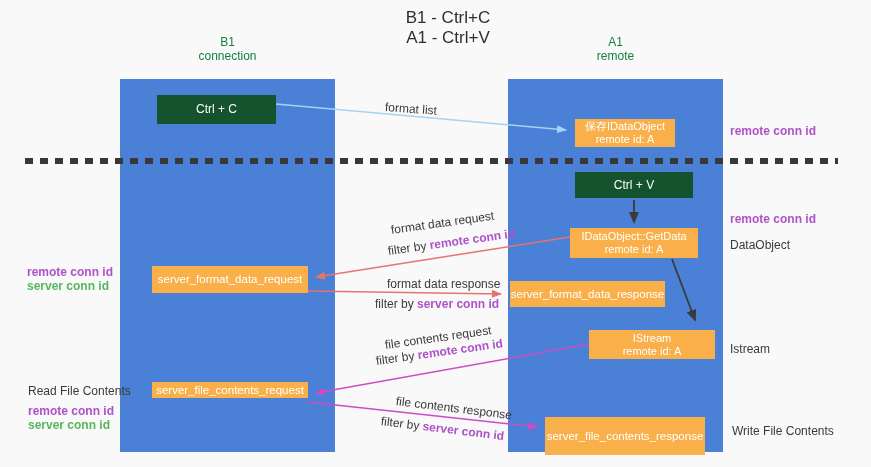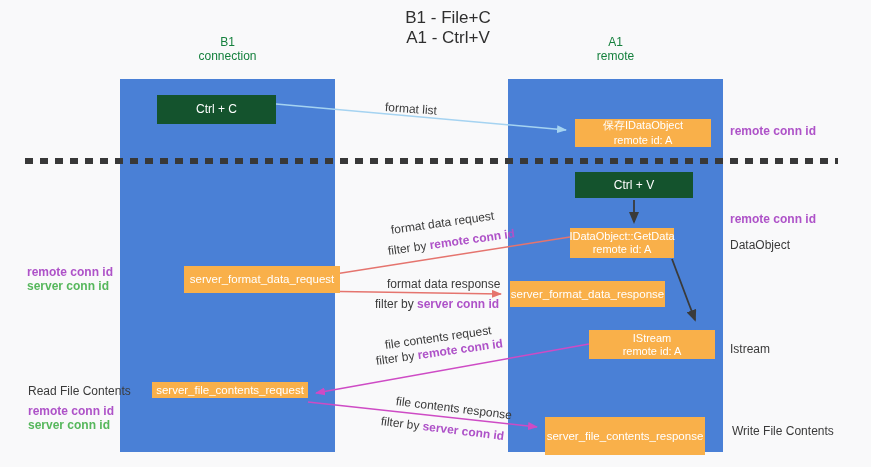--- a/index.html
+++ b/index.html
@@ -20,21 +20,21 @@
   .bold-green{color:#56b75c;font-weight:bold;}
   .sidelabel{font-size:12px;white-space:nowrap;line-height:14px;}
   svg.overlay{position:absolute;left:0;top:0;pointer-events:none;}
 </style>
 </head>
 <body>
 
 <div class="canvas">
 
   <div class="abs title">
-    <div>B1 - File+C</div>
+    <div>B1 - Ctrl+C</div>
     <div>A1 - Ctrl+V</div>
   </div>
 
   <div class="abs colhead" style="left:120px;">
     <div>B1</div>
     <div>connection</div>
   </div>
   <div class="abs colhead" style="left:508px;">
     <div>A1</div>
     <div>remote</div>
@@ -66,35 +66,35 @@
     <path d="M308,291 L501,294" fill="none" stroke-width="1.5" marker-end="url(#mSalmon)" stroke="#e5746e"></path>
     <path d="M672,259 L695,320" fill="none" stroke-width="1.8" marker-end="url(#mBlack)" stroke="#3a3a3a"></path>
     <path d="M589,344 L316,393" fill="none" stroke-width="1.5" marker-end="url(#mMagenta)" stroke="#ce4bc5"></path>
     <path d="M308,402 L537,427" fill="none" stroke-width="1.5" marker-end="url(#mMagenta)" stroke="#ce4bc5"></path>
   </svg>
 
   <div class="abs box green" style="left:157px;top:95px;width:119px;height:29px;font-size:12px;">
     <div>Ctrl + C</div>
   </div>
 
-  <div class="abs box orange" style="left:575px;top:119px;width:136px;height:28px;font-size:11px;justify-content:space-between;">
+  <div class="abs box orange" style="left:575px;top:119px;width:100px;height:28px;font-size:11px;">
     <div>保存IDataObject</div>
     <div>remote id: A</div>
   </div>
 
   <div class="abs box green" style="left:575px;top:172px;width:118px;height:26px;font-size:12px;">
     <div>Ctrl + V</div>
   </div>
 
-  <div class="abs box orange" style="left:570px;top:228px;width:104px;height:30px;font-size:11px;">
+  <div class="abs box orange" style="left:570px;top:228px;width:128px;height:30px;font-size:11px;">
     <div>IDataObject::GetData</div>
     <div>remote id: A</div>
   </div>
 
-  <div class="abs box orange" style="left:152px;top:266px;width:156px;height:27px;margin-left:32px;">
+  <div class="abs box orange" style="left:152px;top:266px;width:156px;height:27px;">
     <div>server_format_data_request</div>
   </div>
 
   <div class="abs box orange" style="left:510px;top:281px;width:155px;height:26px;">
     <div>server_format_data_response</div>
   </div>
 
   <div class="abs box orange" style="left:589px;top:330px;width:126px;height:29px;font-size:11px;">
     <div>IStream</div>
     <div>remote id: A</div>

